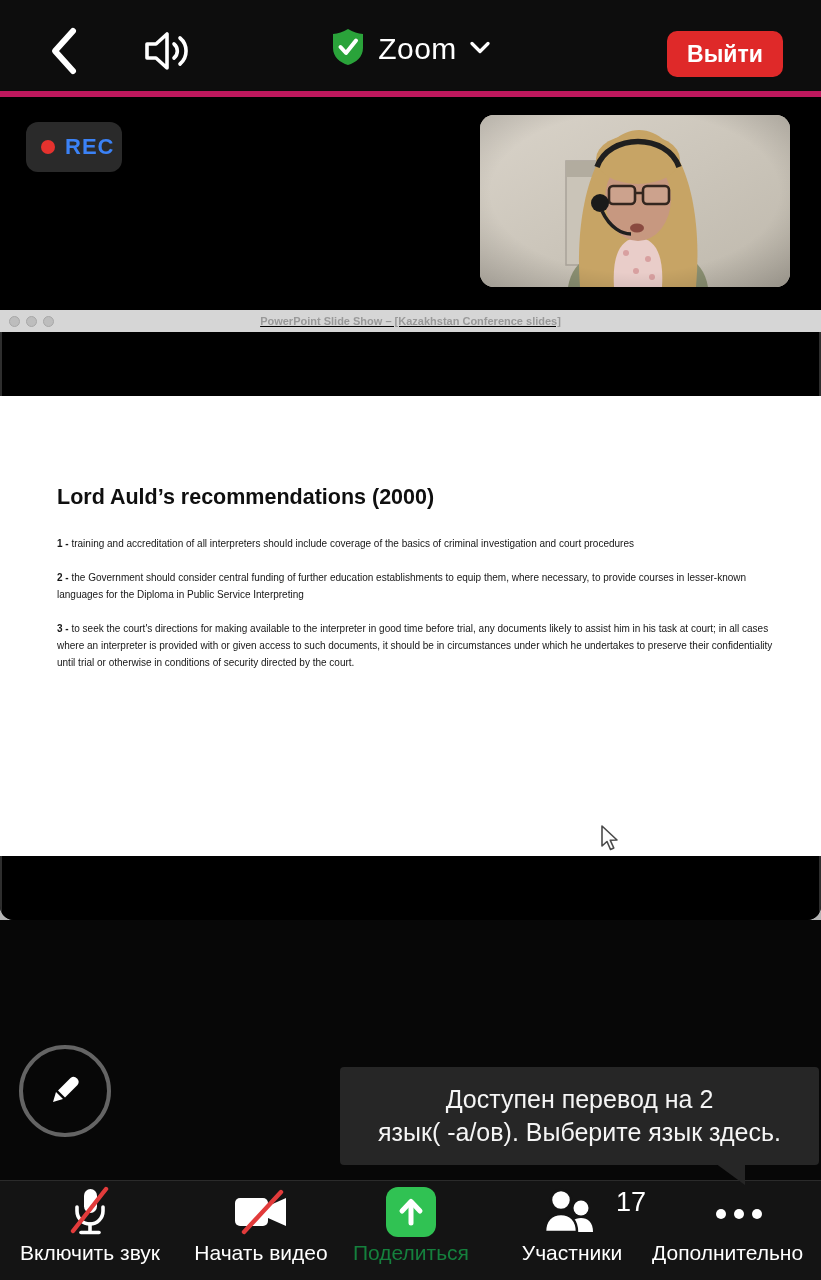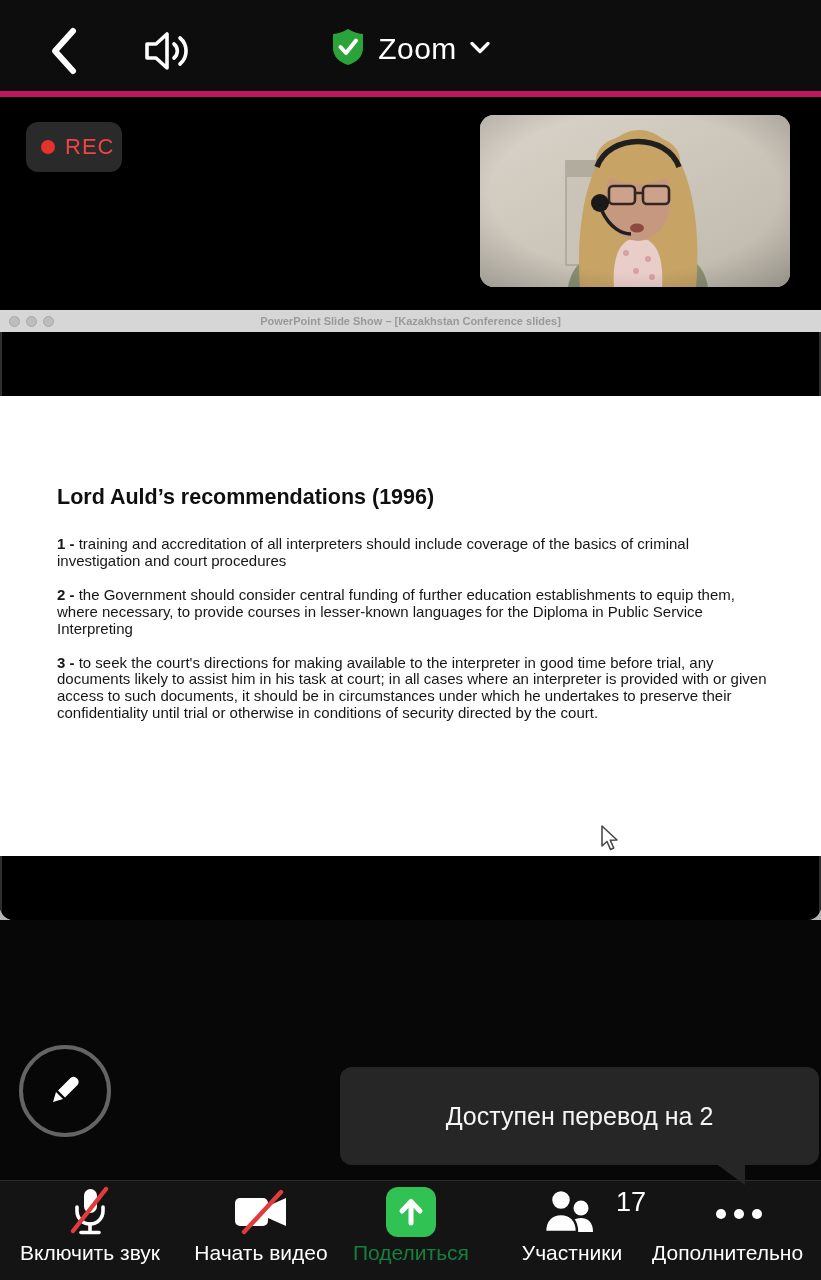--- a/index.html
+++ b/index.html
@@ -13,45 +13,45 @@
   .speaker-btn{left:140px;top:26px;width:54px;height:50px;}
   .title-group{position:absolute;left:0;right:0;top:0;height:97px;display:flex;align-items:center;justify-content:center;gap:13px;pointer-events:none;}
   .title-group .hit{display:flex;align-items:center;gap:13px;pointer-events:auto;cursor:pointer;}
   .meeting-title{color:#fff;font-size:30px;font-weight:500;letter-spacing:.5px;}
   .leave-btn{position:absolute;left:667px;top:31px;width:116px;height:46px;background:#df2929;border:none;border-radius:10px;color:#fff;font-size:23px;font-weight:700;cursor:pointer;}
 
   
   .stage{position:absolute;top:98px;left:0;width:821px;height:212px;background:#000;}
   .rec-badge{position:absolute;left:26px;top:24px;width:96px;height:50px;background:#2a2a2a;border-radius:12px;display:flex;align-items:center;padding-left:15px;gap:10px;}
   .rec-dot{width:14px;height:14px;border-radius:50%;background:#e5322e;}
-  .rec-label{color:#ef4444;font-size:22px;font-weight:400;letter-spacing:1px;}
+  .rec-label{color:#3b82f6;font-size:22px;font-weight:700;letter-spacing:1px;}
   .webcam{position:absolute;left:480px;top:17px;width:310px;height:172px;border-radius:14px;overflow:hidden;cursor:pointer;background:#cfc9bd;}
 
   
   .share-wrap{position:absolute;top:310px;left:0;width:821px;height:610px;}
   .sliver{position:absolute;bottom:0;width:14px;height:14px;background:#b5b5b5;z-index:0;}
   .sliver.l{left:0;} .sliver.r{right:0;}
   .share-frame{position:absolute;inset:0;background:#000;border-radius:0 0 14px 14px;overflow:hidden;z-index:1;}
-  .win-titlebar{position:relative;height:22px;background:#d6d6d6;display:flex;align-items:center;justify-content:center;}
+  .win-titlebar{position:relative;height:22px;background:#d6d6d6;display:flex;align-items:center;justify-content:center;text-decoration:underline;}
   .traffic{position:absolute;left:9px;top:0;height:22px;display:flex;align-items:center;gap:6px;}
   .traffic span{width:11px;height:11px;border-radius:50%;background:#bdbdbd;border:1px solid #a8a8a8;display:inline-block;}
   .win-title{font-size:11px;font-weight:700;color:#999;white-space:nowrap;}
   .projector{position:absolute;top:22px;left:0;right:0;bottom:0;background:#000;box-shadow:inset 2px 0 0 rgba(210,210,210,.22), inset -2px 0 0 rgba(210,210,210,.22);}
   .slide{position:absolute;top:64px;left:0;right:0;height:460px;background:#fff;padding:89px 48px 0 57px;color:#161616;}
   .slide h1{margin:0 0 26px 0;font-size:21.5px;font-weight:700;color:#0f0f0f;}
-  .slide p{margin:0 0 17px 0;font-size:15px;line-height:16.9px;max-width:716px;}
+  .slide p{margin:0 0 17px 0;font-size:10px;line-height:16.9px;max-width:716px;}
   .slide p b{font-weight:700;}
 
   
   .cursor{position:absolute;left:600px;top:825px;z-index:5;pointer-events:none;}
 
   
   .lower{position:absolute;top:920px;left:0;width:821px;height:260px;background:#070707;}
   .annotate-btn{position:absolute;left:19px;top:125px;width:92px;height:92px;border-radius:50%;border:4px solid #646464;background:transparent;cursor:pointer;display:flex;align-items:center;justify-content:center;}
-  .toast{position:absolute;left:340px;top:147px;width:479px;height:98px;background:#262626;border-radius:12px;display:flex;flex-direction:column;align-items:center;justify-content:center;z-index:3;cursor:pointer;}
+  .toast{position:absolute;left:340px;top:147px;width:479px;height:98px;background:#262626;border-radius:4px;display:flex;flex-direction:column;align-items:center;justify-content:center;z-index:3;cursor:pointer;}
   .toast-line{color:#f5f5f5;font-size:25px;line-height:33px;white-space:nowrap;}
   .toast-tail{position:absolute;left:375px;top:96px;width:0;height:0;border-left:30px solid transparent;border-top:22px solid #262626;}
 
   
   .toolbar{position:absolute;top:1180px;left:0;width:821px;height:100px;background:#141414;border-top:1px solid #2b2b2b;}
   .tb-item{position:absolute;top:0;height:100px;background:none;border:none;padding:0;cursor:pointer;text-align:center;}
   .tb-icon{position:absolute;top:4px;left:0;right:0;height:54px;display:flex;align-items:center;justify-content:center;}
   .tb-label{position:absolute;top:60px;left:0;right:0;color:#fff;font-size:21px;white-space:nowrap;}
   .tb-item.share .tb-label{color:#15803d;}
   .tb-item.more .tb-label{text-align:left;left:4px;right:auto;}
@@ -90,20 +90,21 @@
           </svg>
         </span>
         <span class="meeting-title">Zoom</span>
         <span>
           <svg width="20" height="13" viewBox="0 0 20 13">
               <polyline points="2,2.5 10,10.5 18,2.5" fill="none" stroke="#fff" stroke-width="3.2" stroke-linecap="round" stroke-linejoin="round"></polyline>
             </svg>
         </span>
       </div>
     </div>
+    <button class="leave-btn">Выйти</button>
   </header>
 
   <div class="stage">
     <div class="rec-badge">
       <span class="rec-dot"></span>
       <span class="rec-label">REC</span>
     </div>
     <div class="webcam">
       <svg width="310" height="172" viewBox="0 0 310 172">
         <defs>
@@ -153,21 +154,21 @@
       <div class="win-titlebar">
         <div class="traffic">
           <span></span>
           <span></span>
           <span></span>
         </div>
         <div class="win-title">PowerPoint Slide Show – [Kazakhstan Conference slides]</div>
       </div>
       <div class="projector">
         <div class="slide">
-          <h1>Lord Auld’s recommendations (1996)</h1>
+          <h1>Lord Auld’s recommendations (2000)</h1>
           <p><b>1 -</b> <span>training and accreditation of all interpreters should include coverage of the basics of criminal investigation and court procedures</span></p>
           <p><b>2 -</b> <span>the Government should consider central funding of further education establishments to equip them, where necessary, to provide courses in lesser-known languages for the Diploma in Public Service Interpreting</span></p>
           <p><b>3 -</b> <span>to seek the court's directions for making available to the interpreter in good time before trial, any documents likely to assist him in his task at court; in all cases where an interpreter is provided with or given access to such documents, it should be in circumstances under which he undertakes to preserve their confidentiality until trial or otherwise in conditions of security directed by the court.</span></p>
         </div>
       </div>
     </div>
   </div>
 
   <div class="cursor">
     <svg width="20" height="28" viewBox="0 0 20 28">
@@ -179,20 +180,21 @@
     <button class="annotate-btn">
       <span>
         <svg width="42" height="42" viewBox="0 0 42 42">
           <path d="M9,33 l3,-10 7,7 -10,3 z" fill="#fff"></path>
           <path d="M14,21.5 L26.5,9 a5,5 0 0 1 7,7 L21,28.5 Z" fill="#fff"></path>
         </svg>
       </span>
     </button>
     <div class="toast">
       <div class="toast-line">Доступен перевод на 2</div>
+      <div class="toast-line">язык( -а/ов). Выберите язык здесь.</div>
       <div class="toast-tail"></div>
     </div>
   </div>
 
   <nav class="toolbar">
 
     <button class="tb-item" style="left:10px;width:160px;">
       <span class="tb-icon">
         <svg width="48" height="52" viewBox="0 0 48 52">
           <rect x="18" y="3" width="13" height="24" rx="6.5" fill="#fff"></rect>

